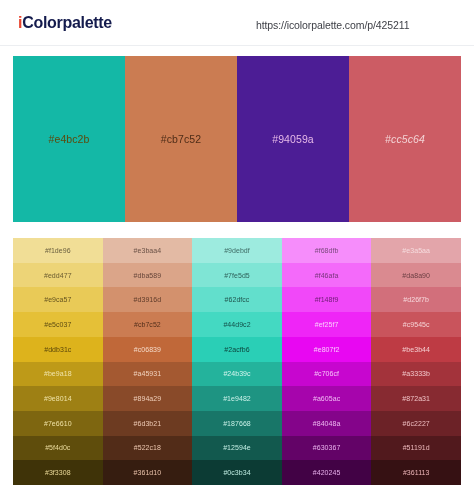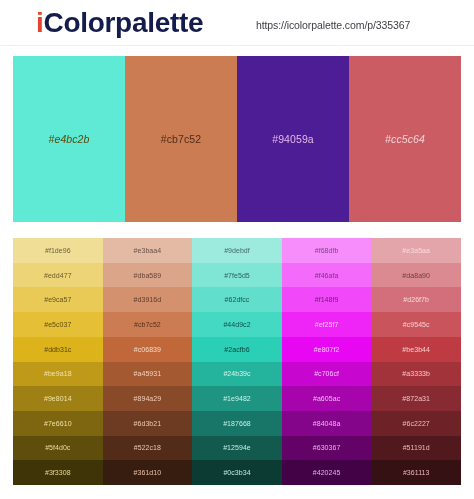--- a/index.html
+++ b/index.html
@@ -26,23 +26,23 @@
     position: relative;
     height: 46px;
     background: #ffffff;
     border-bottom: 1px solid #eceef1;
     display: flex;
     align-items: center;
     box-sizing: border-box;
   }
   #logo {
     position: absolute;
-    left: 36px;
+    left: 18px;
     top: 11px;
-    font-size: 28px;
+    font-size: 16px;
     font-weight: bold;
     letter-spacing: -0.3px;
     line-height: 24px;
     white-space: nowrap;
   }
   #logo .logo-i {
     color: #e8432e;
   }
   #logo .logo-rest {
     color: #141b4d;
@@ -111,25 +111,25 @@
 </style>
 </head>
 <body>
 
 <div id="app">
 
   <div id="header">
     <div id="logo">
       <span class="logo-i">i</span><span class="logo-rest">Colorpalette</span>
     </div>
-    <div id="page-url">https://icolorpalette.com/p/335367</div>
+    <div id="page-url">https://icolorpalette.com/p/425211</div>
   </div>
 
   <div id="main-strip">
-      <div class="main-swatch" style="background: #5eead4; font-style: italic;">
+      <div class="main-swatch" style="background: #14b8a6;">
         <span class="main-swatch-label" style="color: rgb(92, 75, 14);">#e4bc2b</span>
       </div>
       <div class="main-swatch" style="background: rgb(203, 124, 82);">
         <span class="main-swatch-label" style="color: rgb(79, 45, 24);">#cb7c52</span>
       </div>
       <div class="main-swatch" style="background: #4c1d95;">
         <span class="main-swatch-label" style="color: rgb(230, 185, 232);">#94059a</span>
       </div>
       <div class="main-swatch" style="background: rgb(204, 92, 100);">
         <span class="main-swatch-label" style="color: rgb(243, 211, 213); font-style: italic;">#cc5c64</span>

